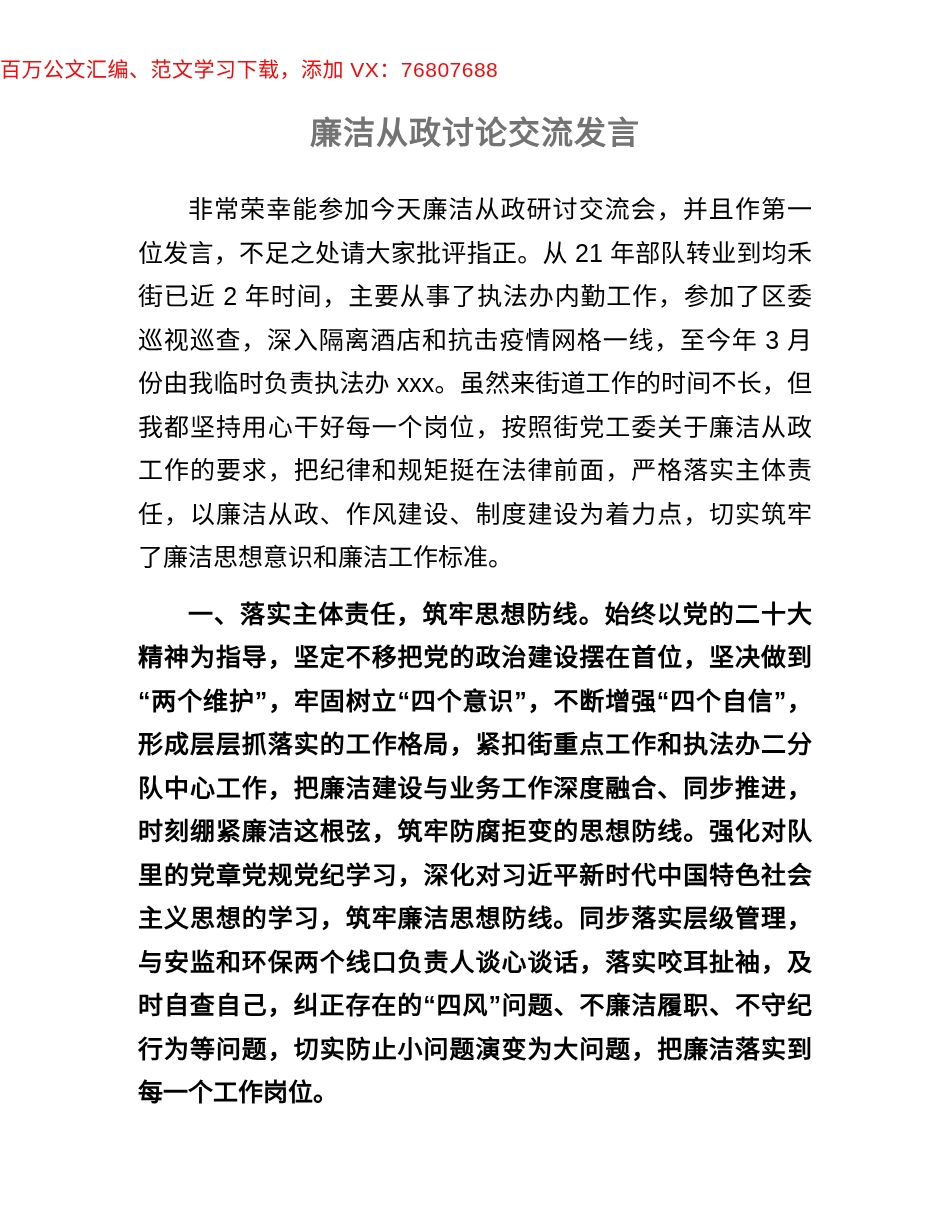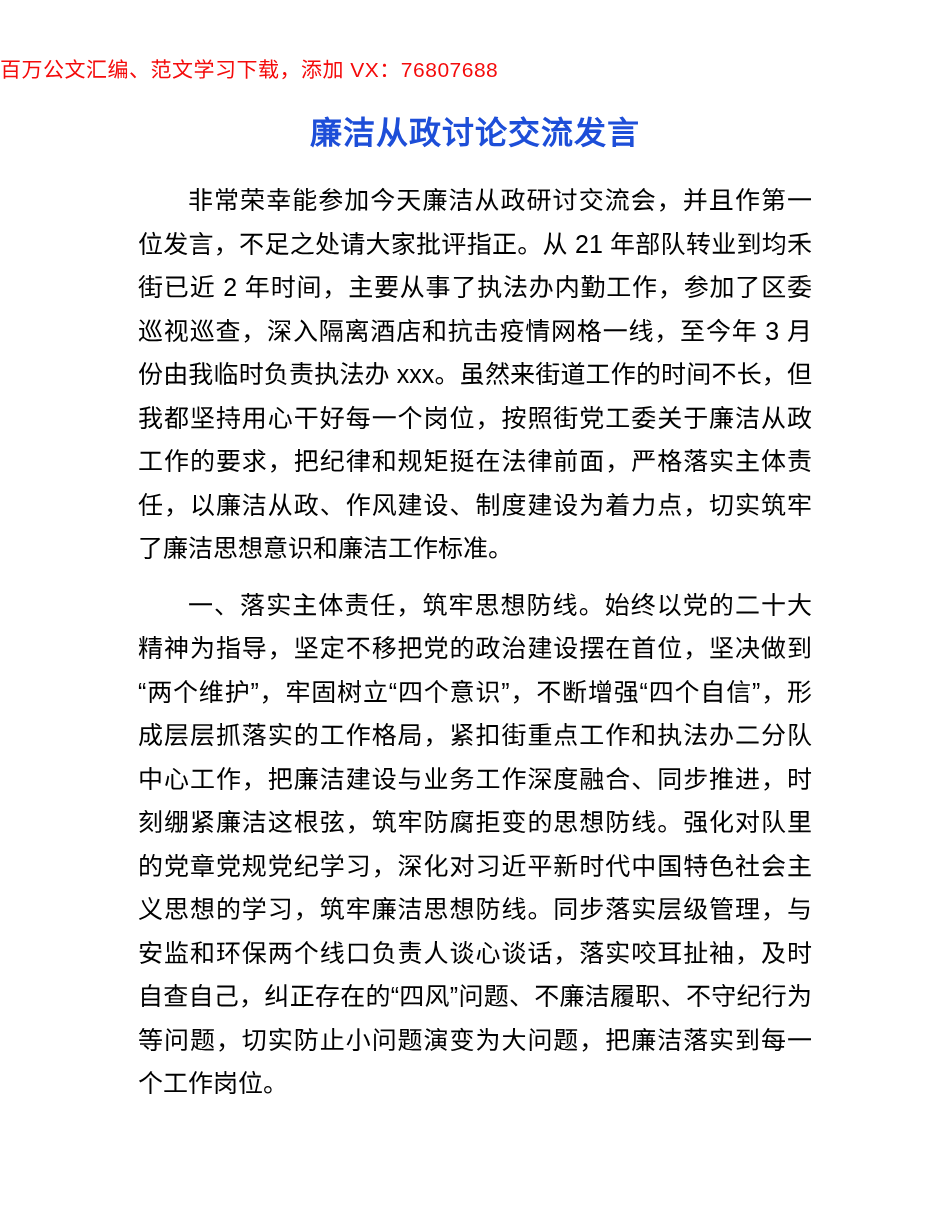--- a/index.html
+++ b/index.html
@@ -27,38 +27,39 @@
     font-weight: 400;
     letter-spacing: 0.5px;
   }
   .doc-title {
     margin-top: 26px;
     text-align: center;
     font-size: 32px;
     line-height: 44px;
     font-weight: 700;
     letter-spacing: 1px;
-    color: #1d4ed8;
+    color: #737373;
   }
   .content {
     width: 674px;
-    margin: 24px auto 0 auto;
+    margin: 33px auto 0 auto;
   }
   .content p {
     margin: 0;
     font-size: 25px;
     line-height: 43.5px;
     text-align: justify;
     text-justify: inter-ideograph;
     text-indent: 2em;
     color: #000000;
     word-break: break-all;
   }
   .content p + p {
     margin-top: 13px;
+    font-weight: bold;
   }
 </style>
 </head>
 <body>
 
 <div class="page">
 
   <div class="watermark">百万公文汇编、范文学习下载，添加 VX：76807688</div>
 
   <h1 class="doc-title">廉洁从政讨论交流发言</h1>

